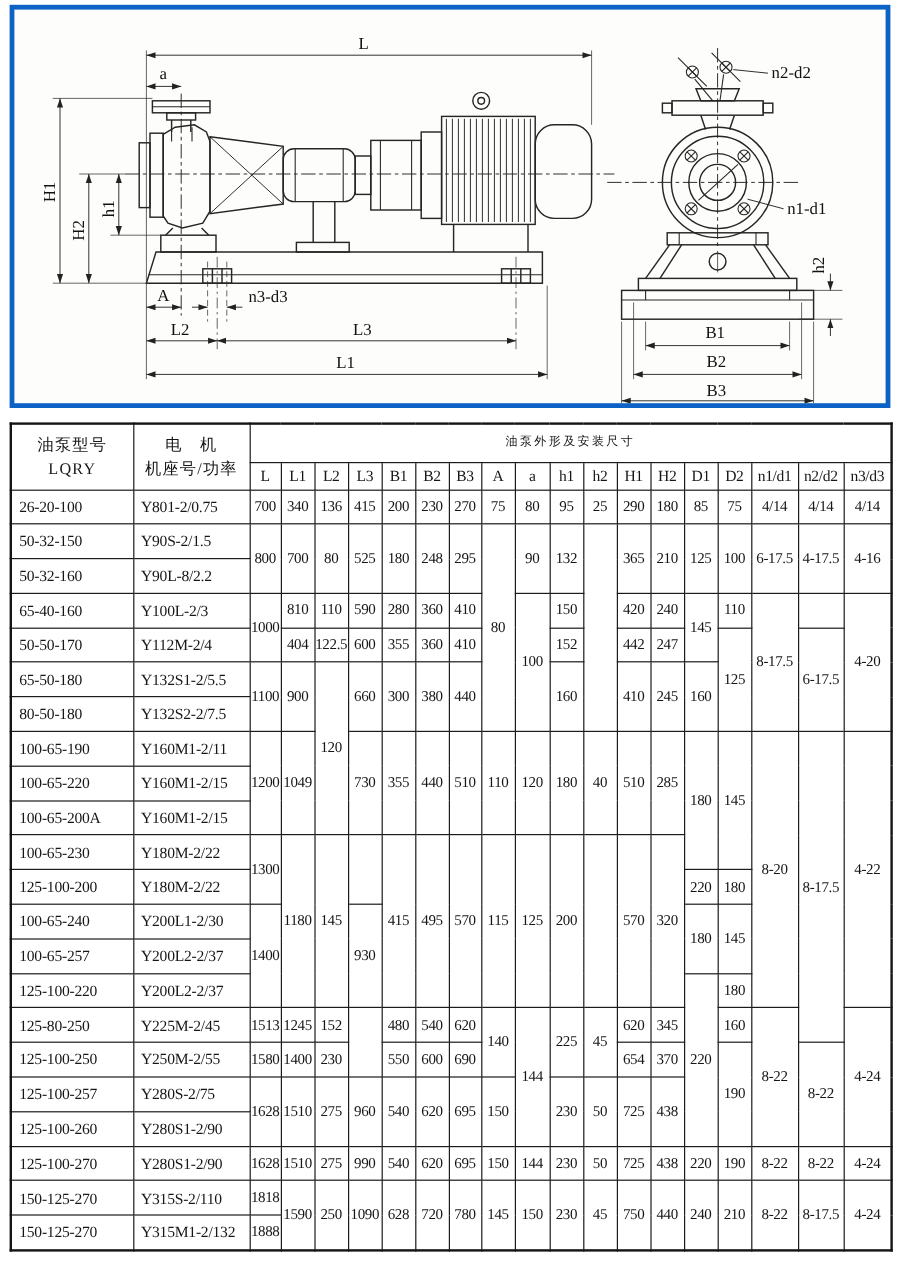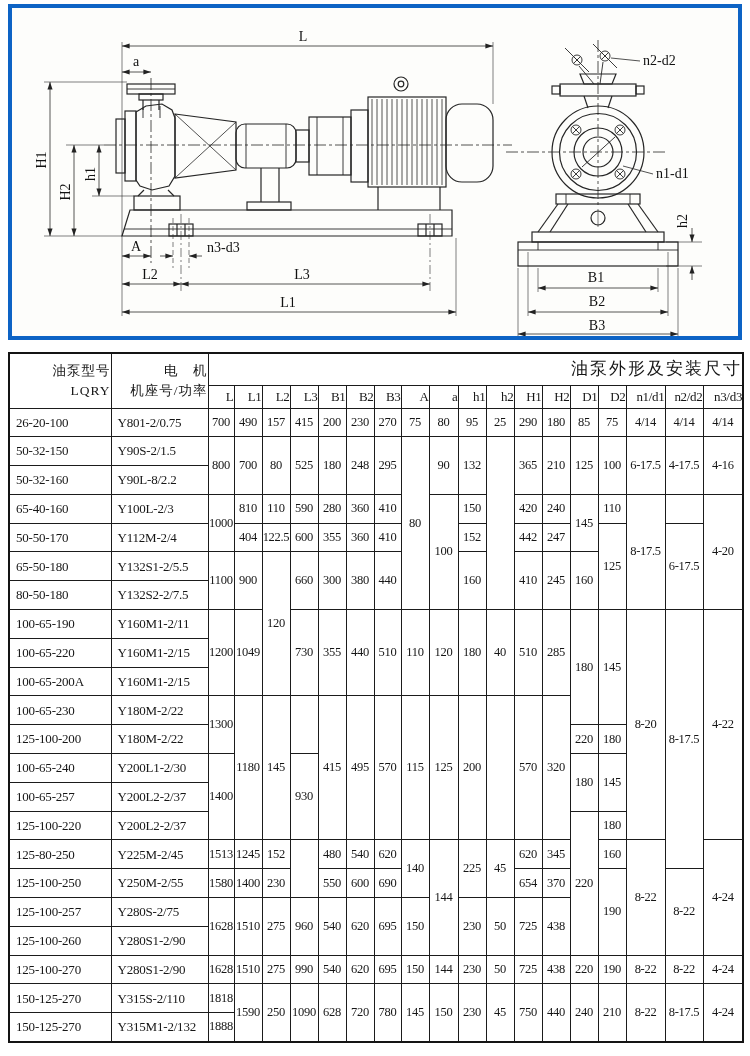--- a/index.html
+++ b/index.html
@@ -11,22 +11,22 @@
   table.dims{position:absolute;left:8px;top:352px;width:734px;
              border-collapse:collapse;table-layout:fixed;
              border:2px solid #141414;}
   .dims th,.dims td{border:1px solid #1b1b1b;text-align:center;vertical-align:middle;
              padding:0;font-size:12.5px;letter-spacing:-0.3px;line-height:1.05;
              white-space:nowrap;overflow:hidden;font-weight:normal;}
   .dims td.wrap{white-space:normal;}
   .dims td.c-model,.dims td.c-motor{text-align:left;padding-left:6px;font-size:13px;letter-spacing:-0.2px;}
   .dims thead tr.h1{height:32px;}
   .dims thead tr.h2{height:23px;}
-  .dims thead th{font-size:13px;text-align:right;}
-  .dims thead th.cn{font-size:17px;letter-spacing:2px;}
+  .dims thead th{font-size:13px;}
+  .dims thead th.cn{font-size:10px;letter-spacing:2px;}
   .dims thead th.twoline div{line-height:1.45;font-size:13.5px;letter-spacing:1px;}
   svg text{font-family:"Liberation Serif",serif;font-size:14px;fill:#111;stroke:none;}
 </style>
 </head>
 <body>
 
 <div class="page">
 
   <div class="blueprint">
     <svg width="726" height="328" viewBox="12 8 726 328">
@@ -268,22 +268,22 @@
           <th>n1/d1</th>
           <th>n2/d2</th>
           <th>n3/d3</th>
         </tr>
       </thead>
       <tbody>
         <tr style="height: 28.8px; margin-top: 48px;">
           <td class="c-model">26-20-100</td>
           <td class="c-motor">Y801-2/0.75</td>
           <td>700</td>
-          <td>490</td>
-          <td>157</td>
+          <td>340</td>
+          <td>136</td>
           <td>415</td>
           <td>200</td>
           <td>230</td>
           <td>270</td>
           <td>75</td>
           <td>80</td>
           <td>95</td>
           <td>25</td>
           <td>290</td>
           <td>180</td>

